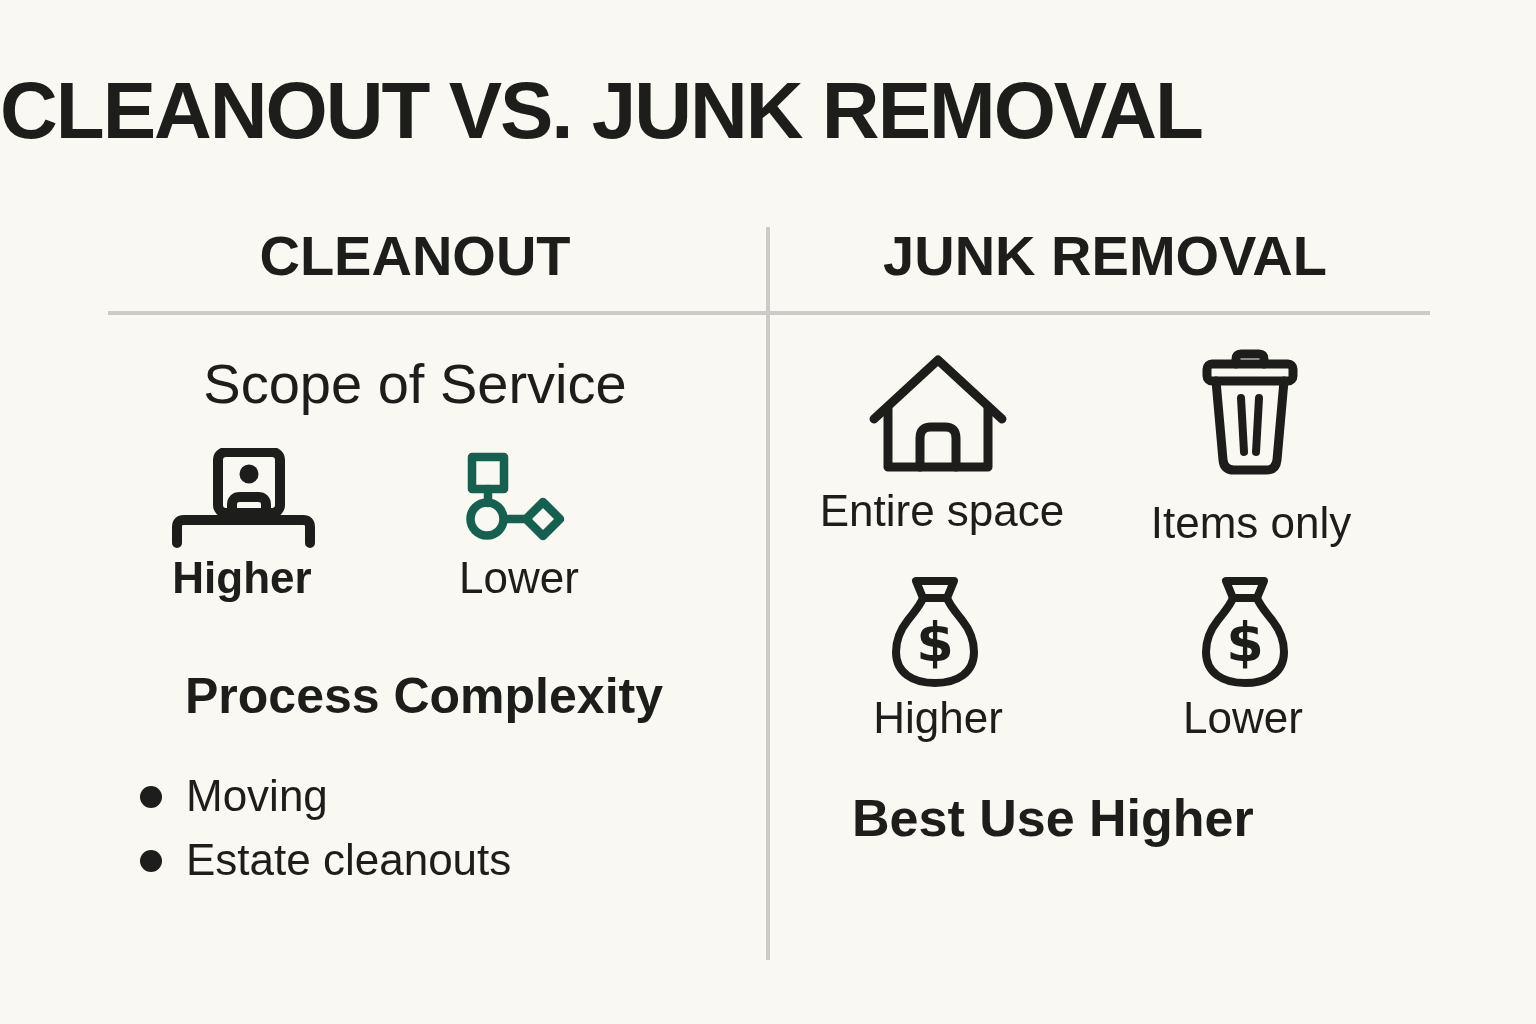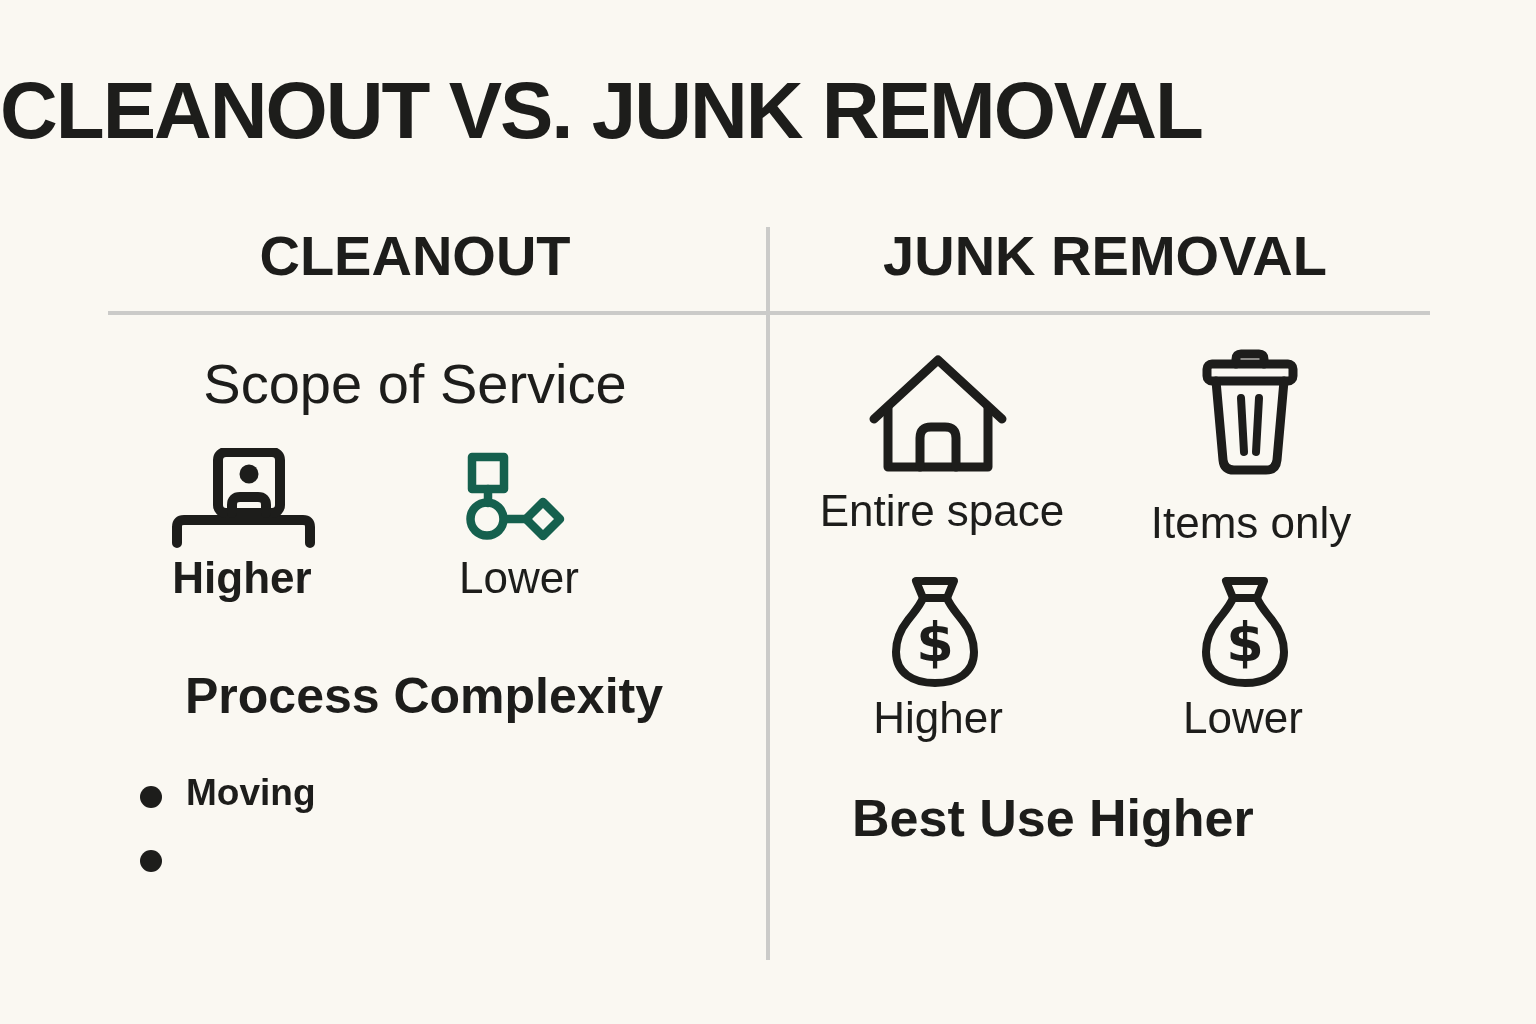--- a/index.html
+++ b/index.html
@@ -37,21 +37,21 @@
   .icon-label { font-size: 44px; font-weight: 400; text-align: center; width: 300px; }
   .icon-label.bold { font-weight: 700; }
 
   .bullet-list { display: block; }
   .bullet-row { display: flex; align-items: flex-start; margin-bottom: 14px; height: 50px; }
   .bullet-dot {
     width: 22px; height: 22px; border-radius: 50%;
     background: #1D1D1B; flex: 0 0 22px;
     margin-top: 12px; margin-right: 24px;
   }
-  .bullet-text { font-size: 37px; font-weight: 700; line-height: 1; }
+  .bullet-text { font-size: 44px; font-weight: 400; line-height: 1; }
 
   svg { display: block; }
   .ink-stroke { stroke: #1D1D1B; fill: none; stroke-linecap: round; stroke-linejoin: round; }
   .teal-stroke { stroke: #15604E; fill: none; stroke-linecap: round; stroke-linejoin: round; }
 </style>
 </head>
 <body>
 
 <h1 class="abs main-title">CLEANOUT VS. JUNK REMOVAL</h1>
 
@@ -86,20 +86,21 @@
 
 <div class="abs section-heading" style="left:185px; top:671px;">Process Complexity</div>
 
 <div class="abs bullet-list" style="left:140px; top:774px;">
   <div class="bullet-row">
     <div class="bullet-dot"></div>
     <div class="bullet-text">Moving</div>
   </div>
   <div class="bullet-row">
     <div class="bullet-dot"></div>
+    <div class="bullet-text">Estate cleanouts</div>
   </div>
 </div>
 
 <div class="abs" style="left:868px; top:352px;">
   <svg width="140" height="125" viewBox="0 0 140 125">
     <path class="ink-stroke" stroke-width="9" d="M6,67 L70,8 L134,67"></path>
     <path class="ink-stroke" stroke-width="9" d="M20,56 L20,115 L120,115 L120,56"></path>
     <path class="ink-stroke" stroke-width="9" d="M52,115 L52,86 Q52,75 63,75 L77,75 Q88,75 88,86 L88,115"></path>
   </svg>
 </div>

